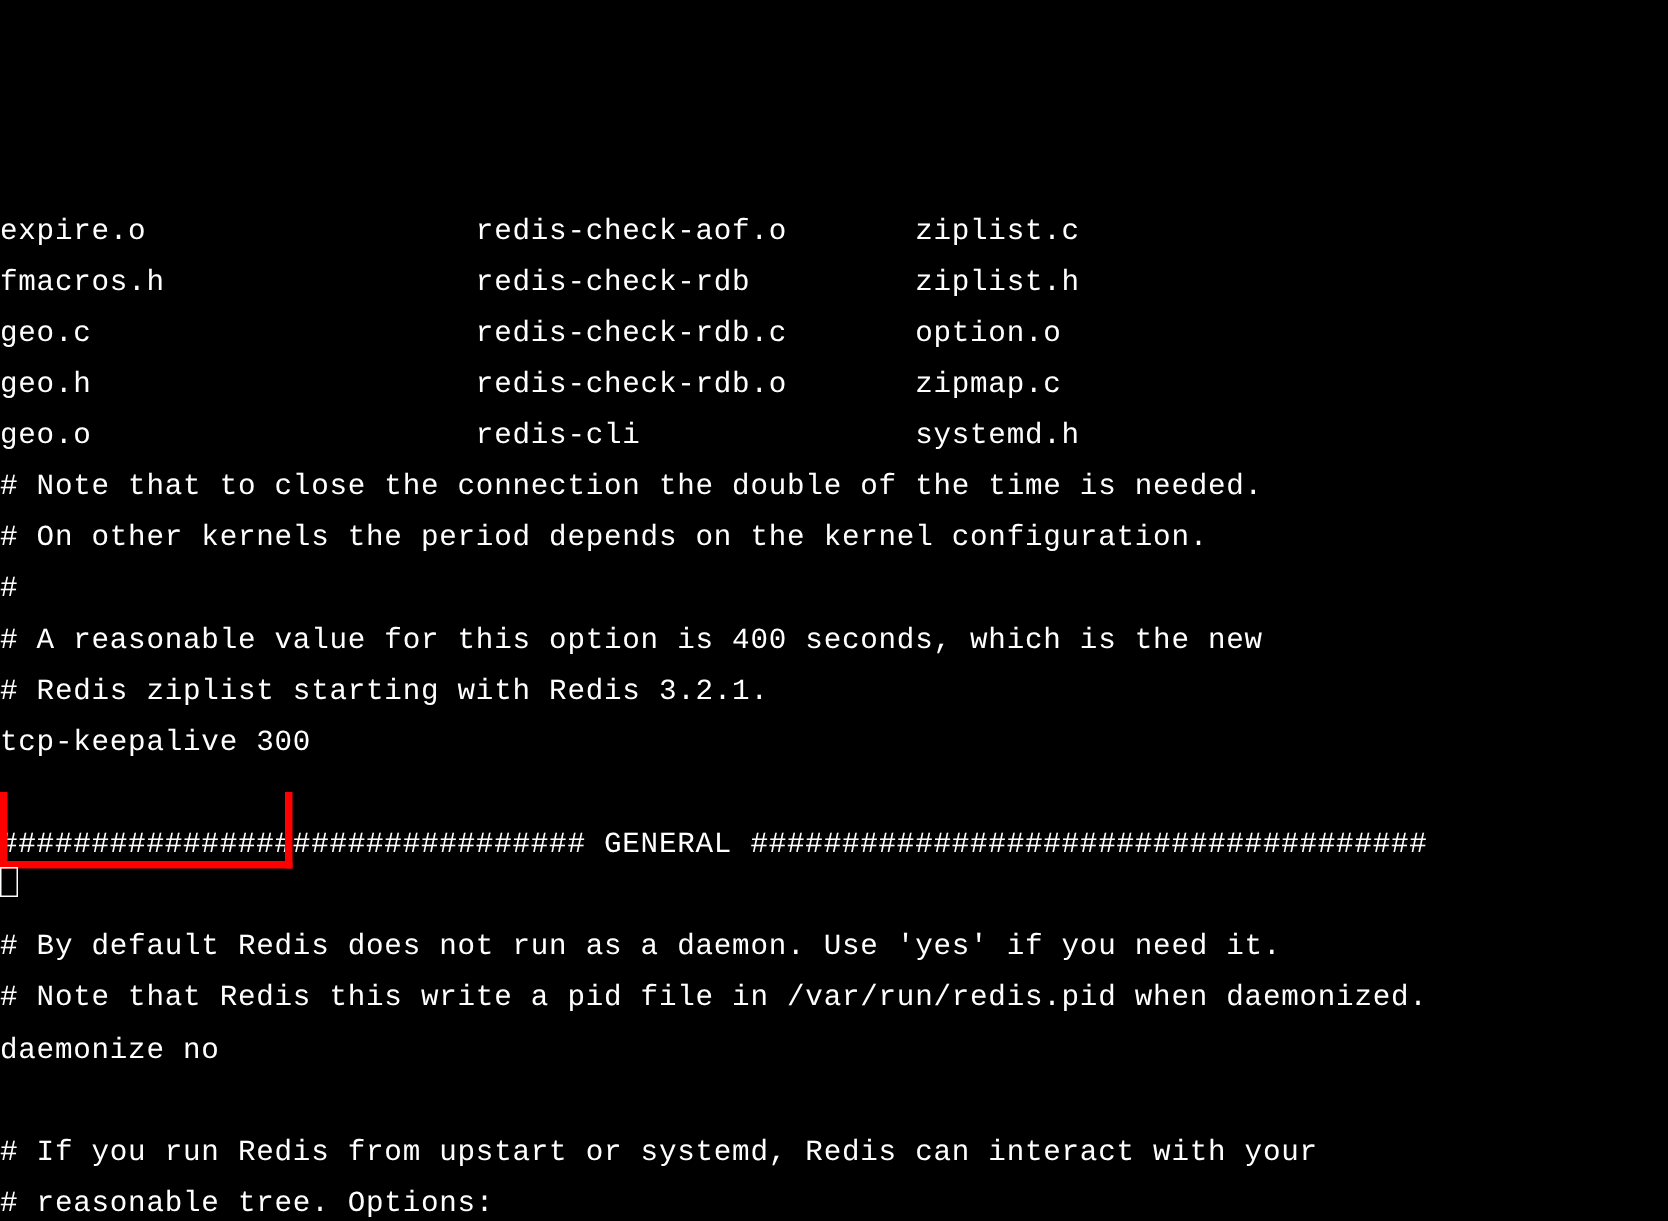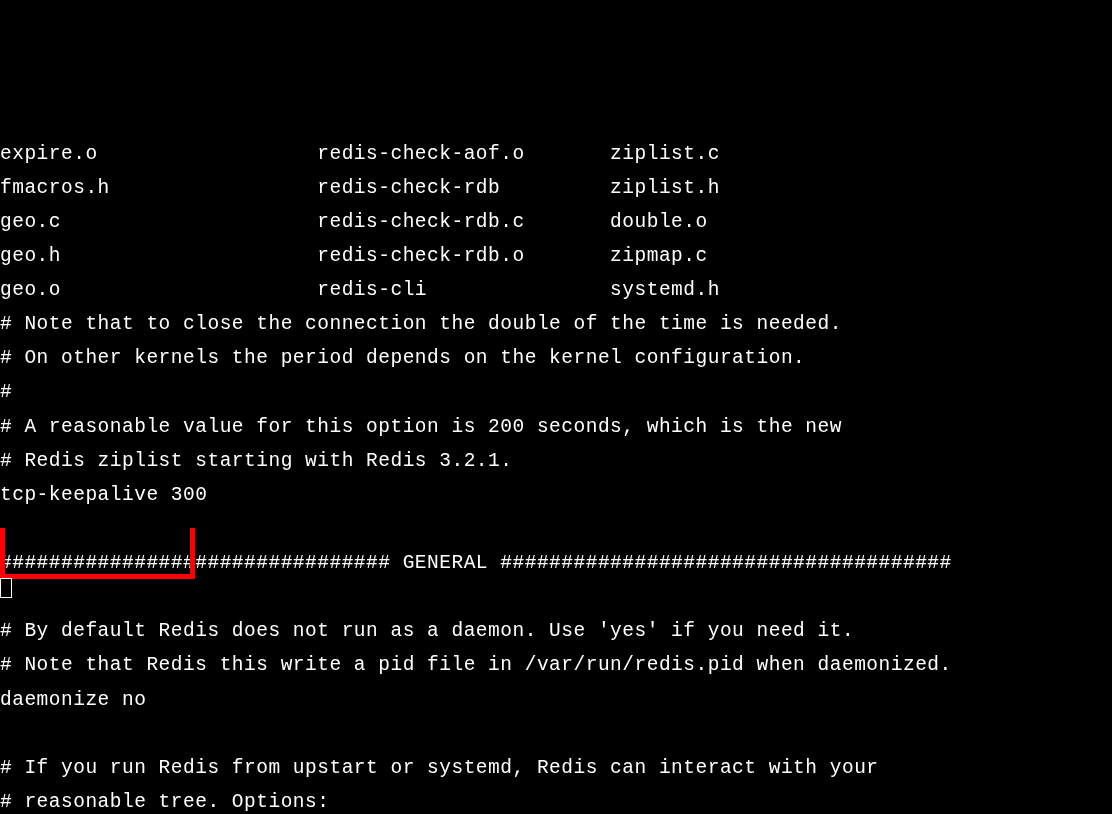--- a/index.html
+++ b/index.html
@@ -39,27 +39,27 @@
       border: 1px solid #ffffff;
     }
   </style>
 </head>
 <body>
 
 
 
 <div><span>expire.o                  redis-check-aof.o       ziplist.c</span>
 <span>fmacros.h                 redis-check-rdb         ziplist.h</span>
-<span>geo.c                     redis-check-rdb.c       double.o</span>
+<span>geo.c                     redis-check-rdb.c       option.o</span>
 <span>geo.h                     redis-check-rdb.o       zipmap.c</span>
 <span>geo.o                     redis-cli               systemd.h</span>
 <span># Note that to close the connection the double of the time is needed.</span>
 <span># On other kernels the period depends on the kernel configuration.</span>
 <span>#</span>
-<span># A reasonable value for this option is 200 seconds, which is the new</span>
+<span># A reasonable value for this option is 400 seconds, which is the new</span>
 <span># Redis ziplist starting with Redis 3.2.1.</span>
 <span>tcp-keepalive 300</span>
 <span></span>
 <span>################################ GENERAL #####################################</span>
 <span></span>
 <span># By default Redis does not run as a daemon. Use 'yes' if you need it.</span>
 <span># Note that Redis this write a pid file in /var/run/redis.pid when daemonized.</span>
 <span>daemonize no</span>
 <span></span>
 <span># If you run Redis from upstart or systemd, Redis can interact with your</span>

